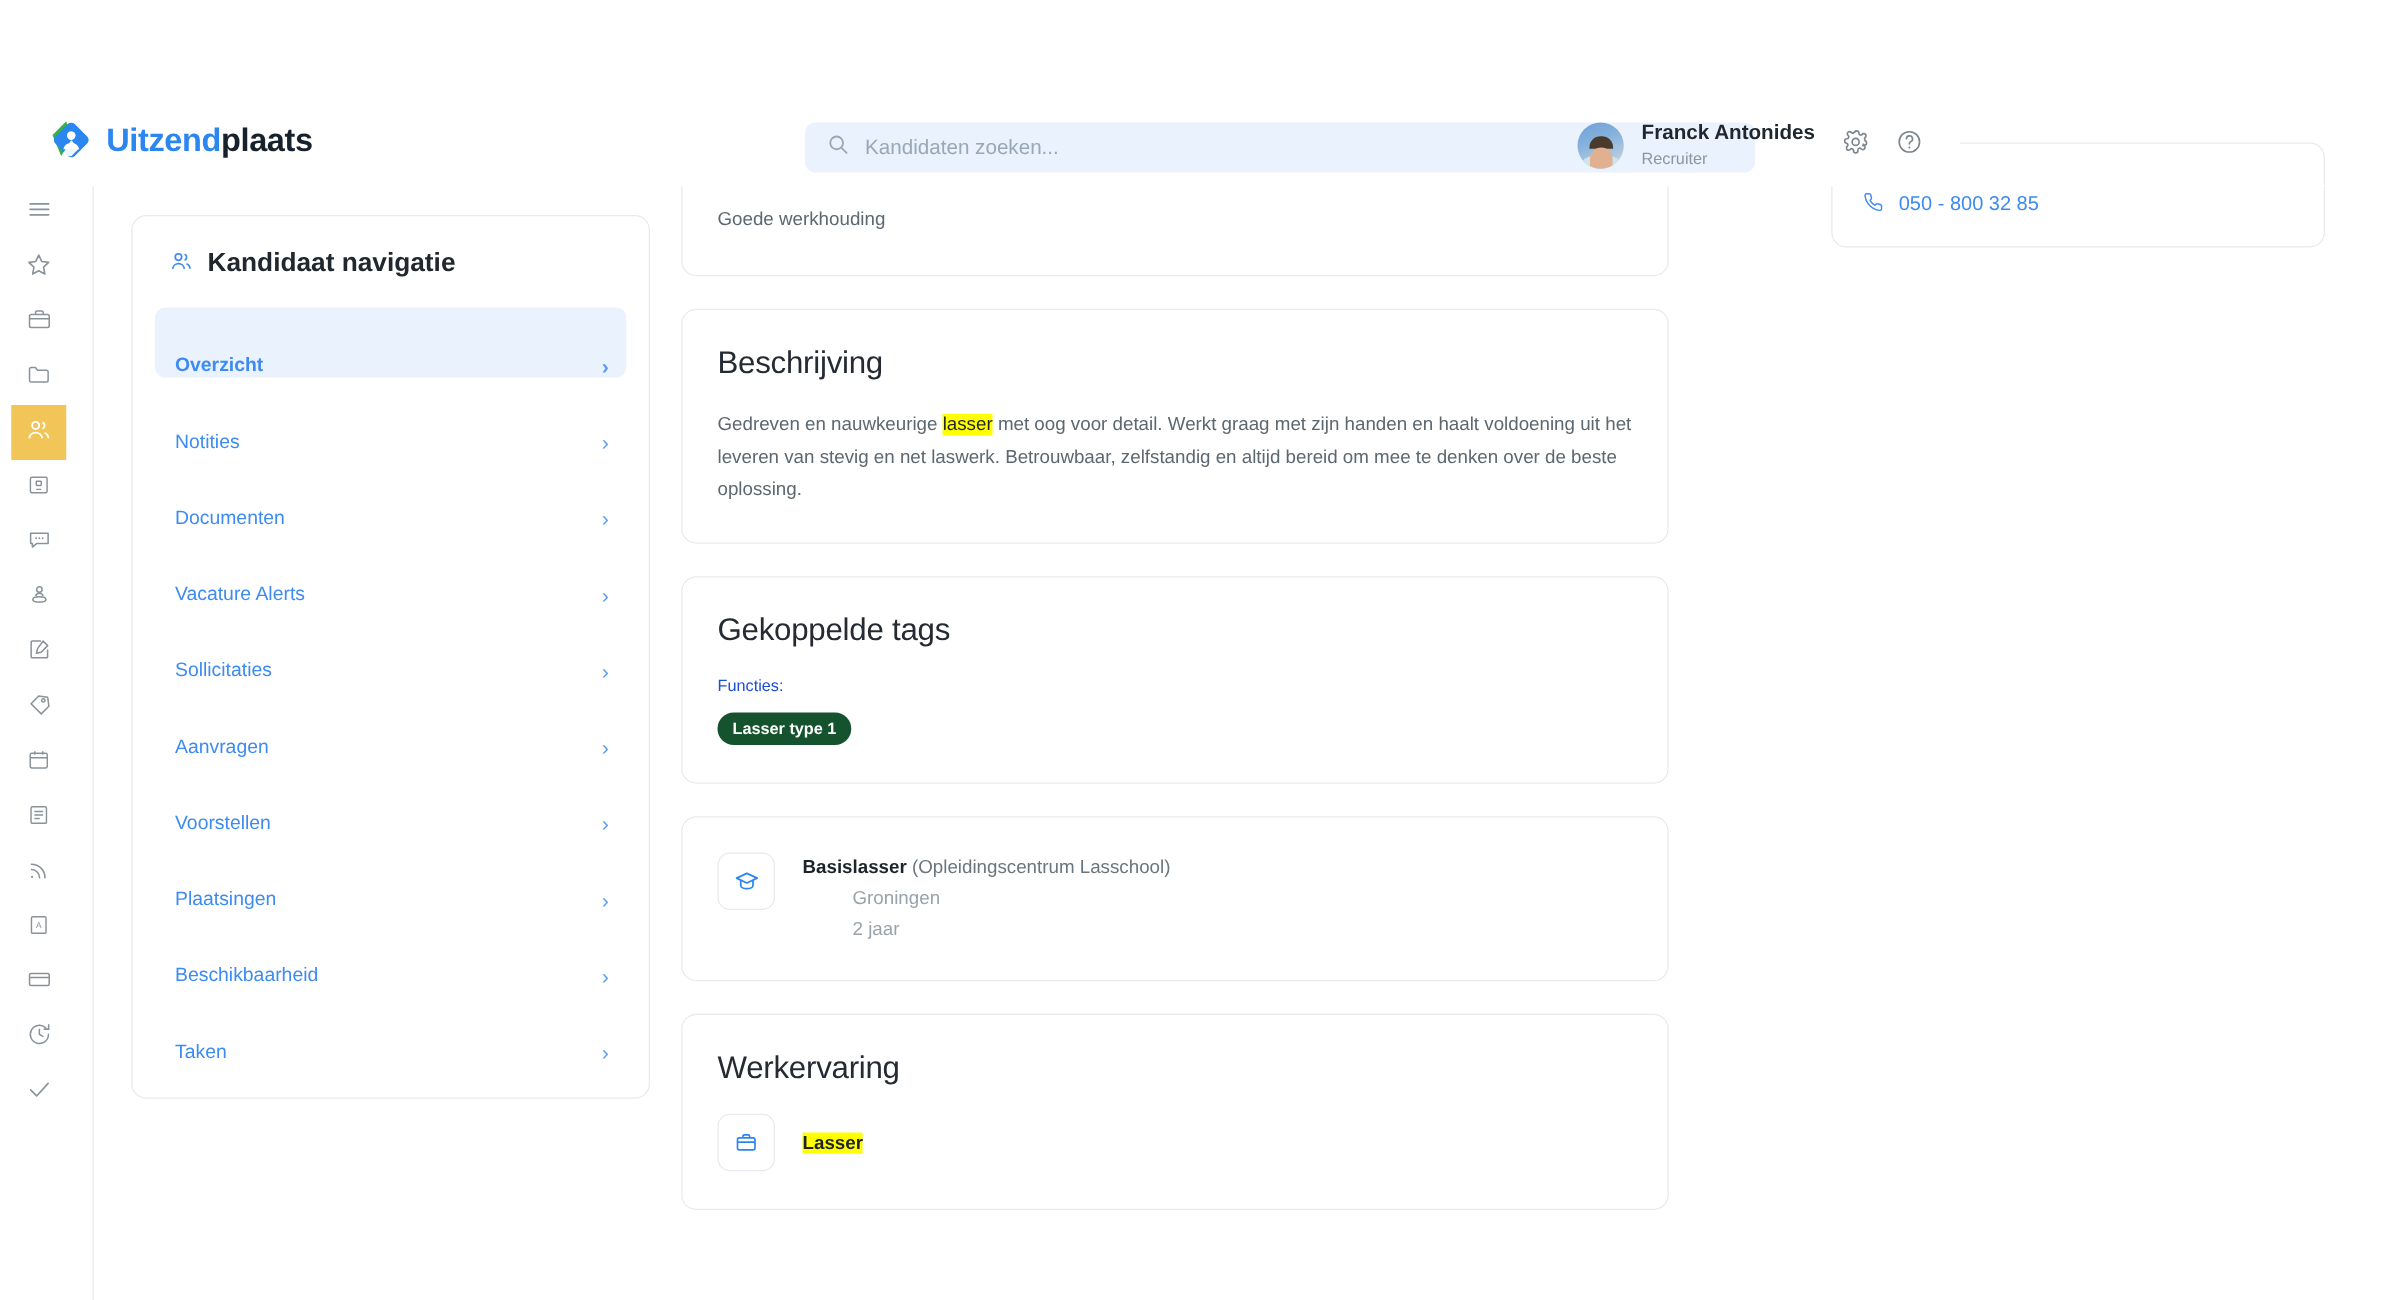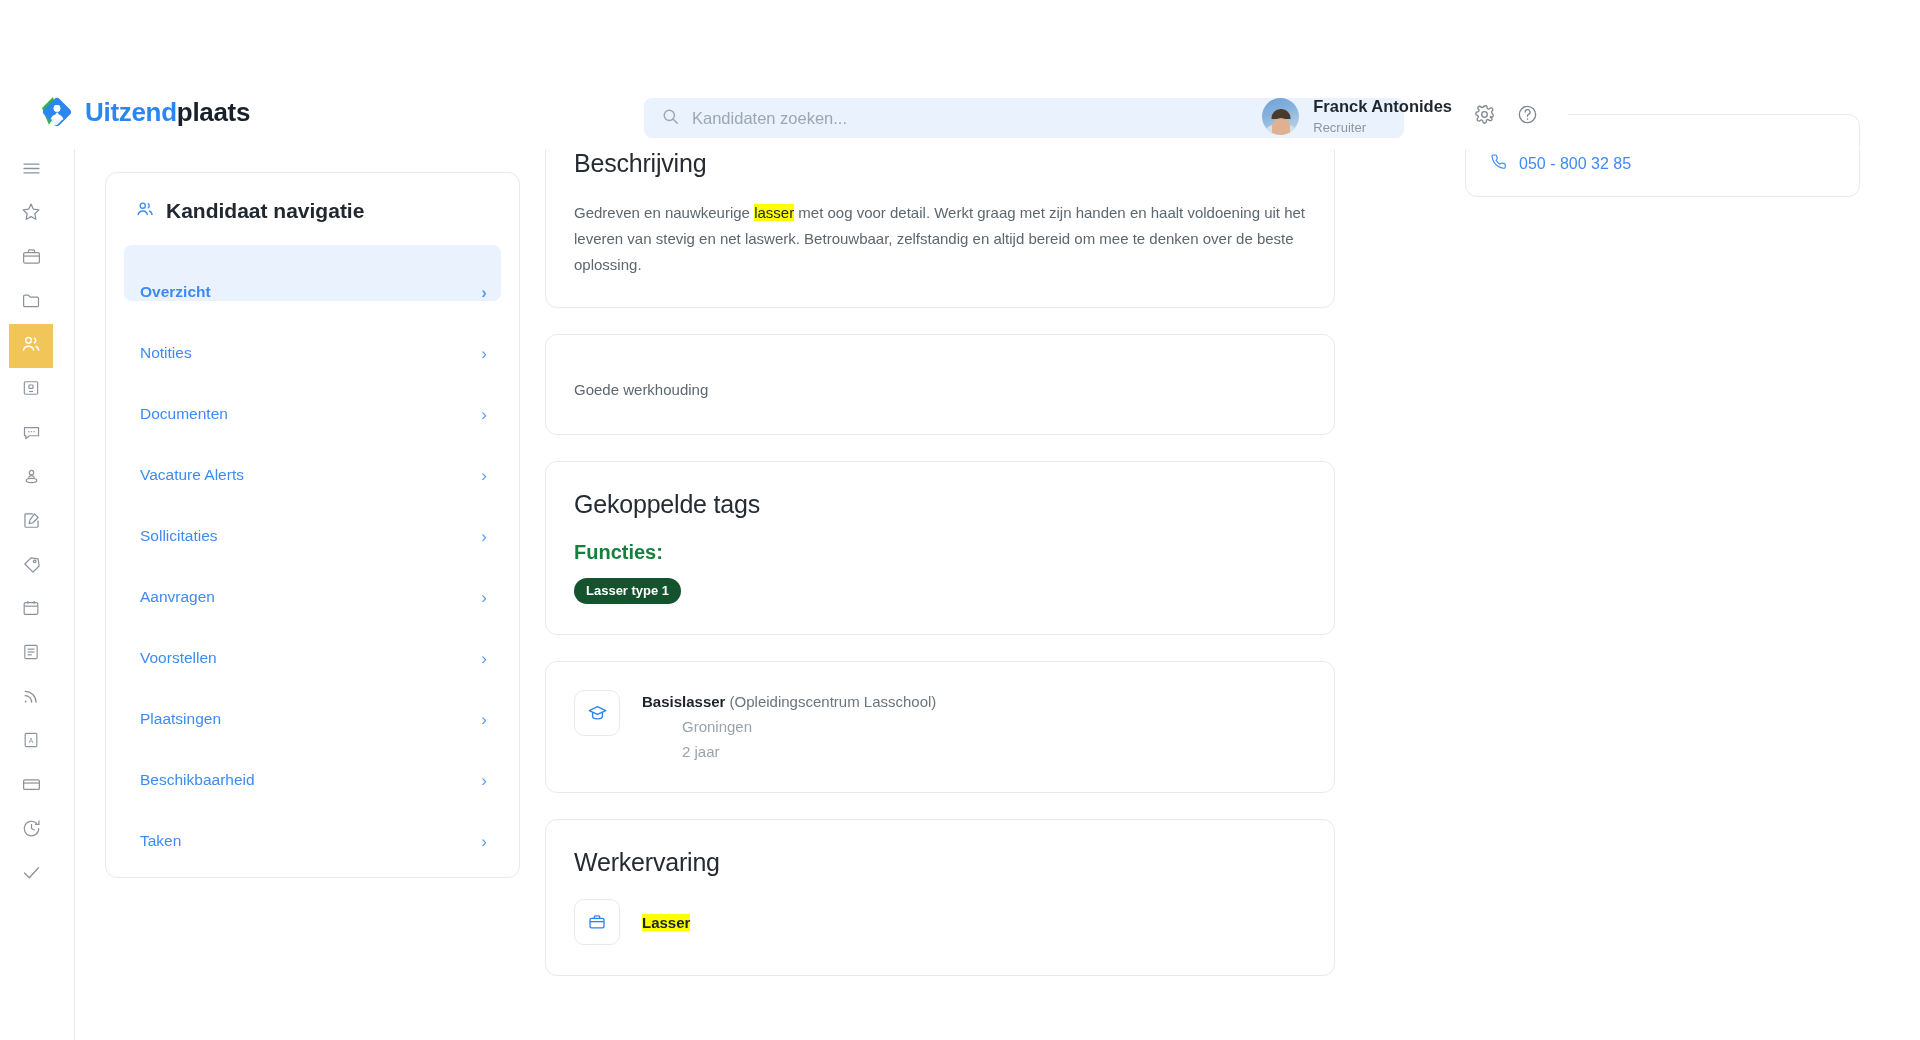--- a/index.html
+++ b/index.html
@@ -101,21 +101,21 @@
   .main-col { position: absolute; left: 470px; top: -28px; width: 790px; }
   .card {
     background: #ffffff; border: 1px solid #e7eaee; border-radius: 12px;
     padding: 28px 28px 30px 28px; margin-bottom: 26px;
   }
   .card-head { font-size: 25px; font-weight: 400; color: #252b33; margin-bottom: 22px; letter-spacing: -0.2px; }
   .body-text { font-size: 15px; color: #5d6770; line-height: 1.72; }
   .hl { background: #ffff00; color: #1d2329; }
   .plain-line { font-size: 15px; color: #5d6770; }
 
-  .sub-label { font-size: 20px; color: #15803d; margin-bottom: 14px; font-weight: bold; }
+  .sub-label { font-size: 13px; color: #1d4ed8; margin-bottom: 14px; }
   .pill {
     display: inline-block; background: #14532d; color: #ffffff;
     font-size: 13px; font-weight: 700; padding: 5px 12px 6px; border-radius: 999px;
   }
 
   .entry { display: flex; gap: 22px; align-items: flex-start; }
   .entry-icon {
     width: 46px; height: 46px; flex: none; border-radius: 10px;
     border: 1px solid #e7eaee; background: #ffffff;
     display: flex; align-items: center; justify-content: center; color: #2b86f0;
@@ -393,27 +393,27 @@
       <span class="chev">›</span>
     </div>
     <div class="nav-item">
       <span>Taken</span>
       <span class="chev">›</span>
     </div>
   </div>
 
   <div class="main-col">
 
+    <div class="card" style="padding-top:46px;padding-bottom:36px;">
+      <div class="plain-line">Goede werkhouding</div>
+    </div>
+
     <div class="card">
       <div class="card-head">Beschrijving</div>
       <div class="body-text"><span>Gedreven en nauwkeurige </span><span class="hl">lasser</span><span> met oog voor detail. Werkt graag met zijn handen en haalt voldoening uit het leveren van stevig en net laswerk. Betrouwbaar, zelfstandig en altijd bereid om mee te denken over de beste oplossing.</span></div>
-    </div>
-
-    <div class="card" style="padding-top:46px;padding-bottom:36px;">
-      <div class="plain-line">Goede werkhouding</div>
     </div>
 
     <div class="card">
       <div class="card-head">Gekoppelde tags</div>
       <div class="sub-label">Functies:</div>
       <span class="pill">Lasser type 1</span>
     </div>
 
     <div class="card">
       <div class="entry">

